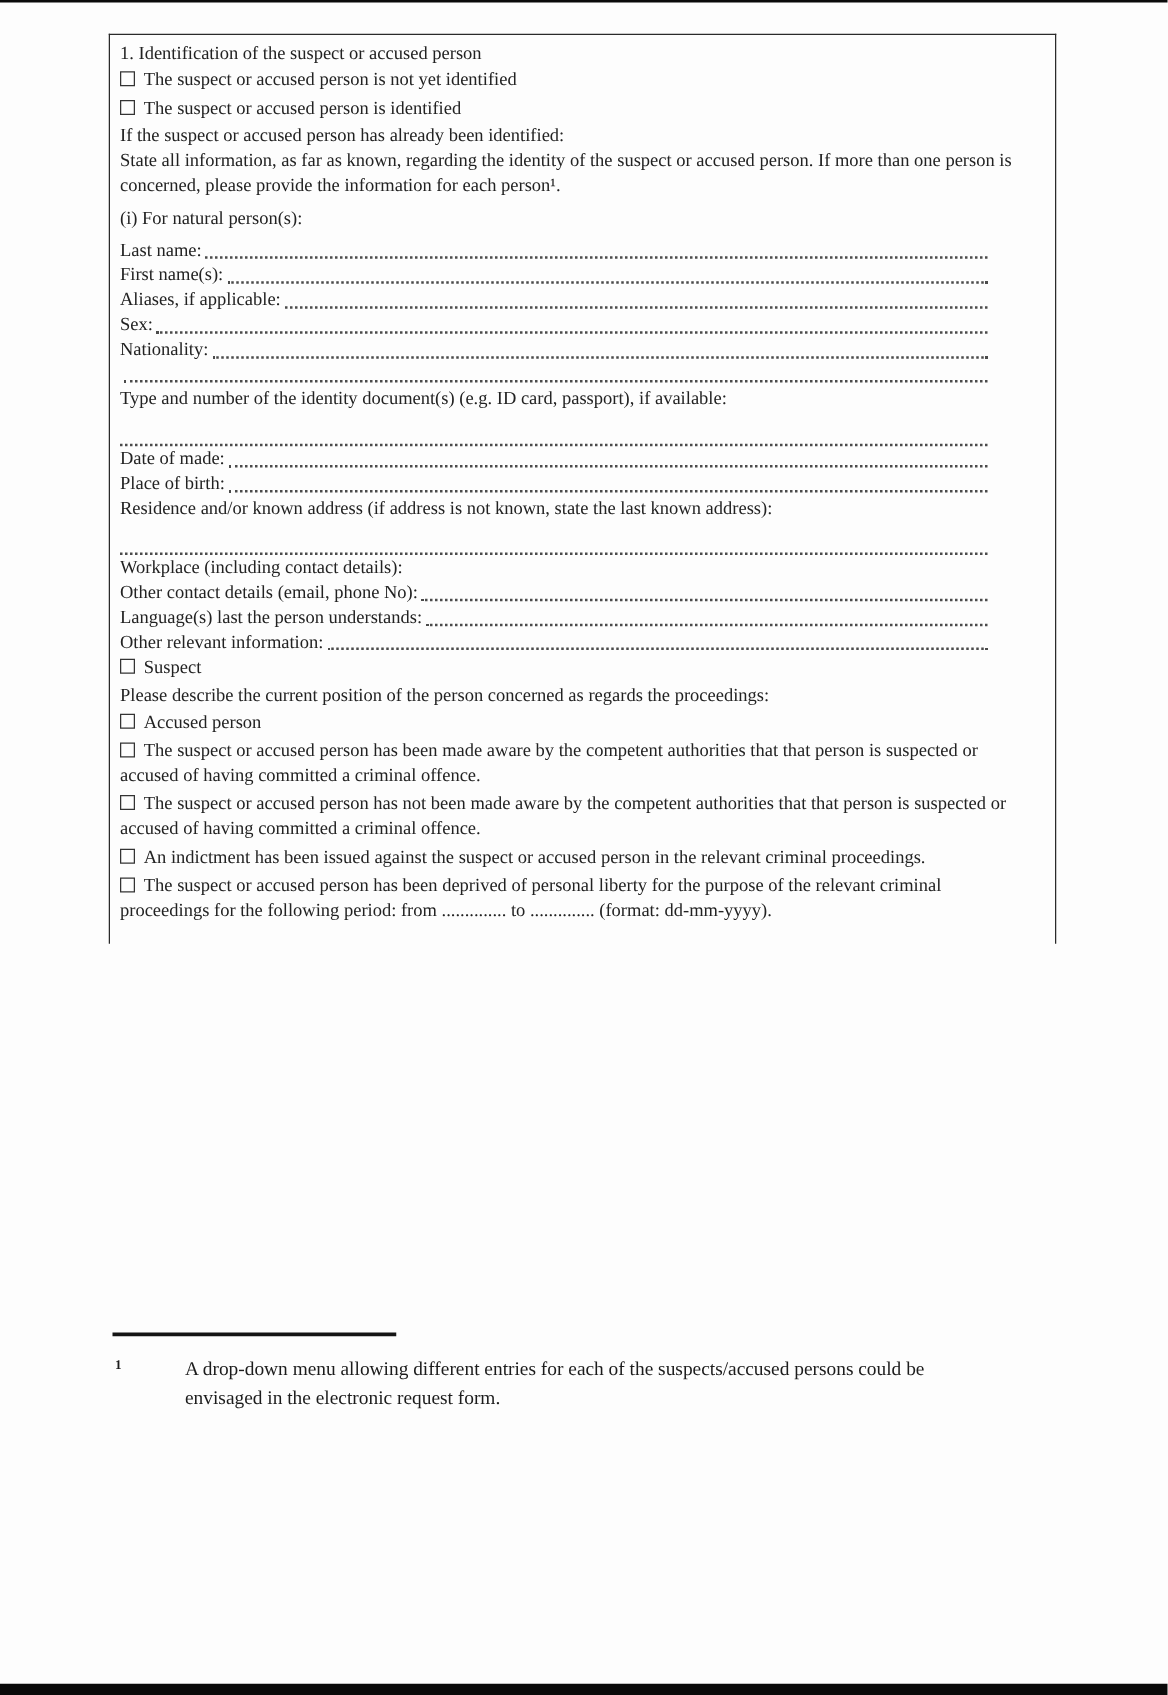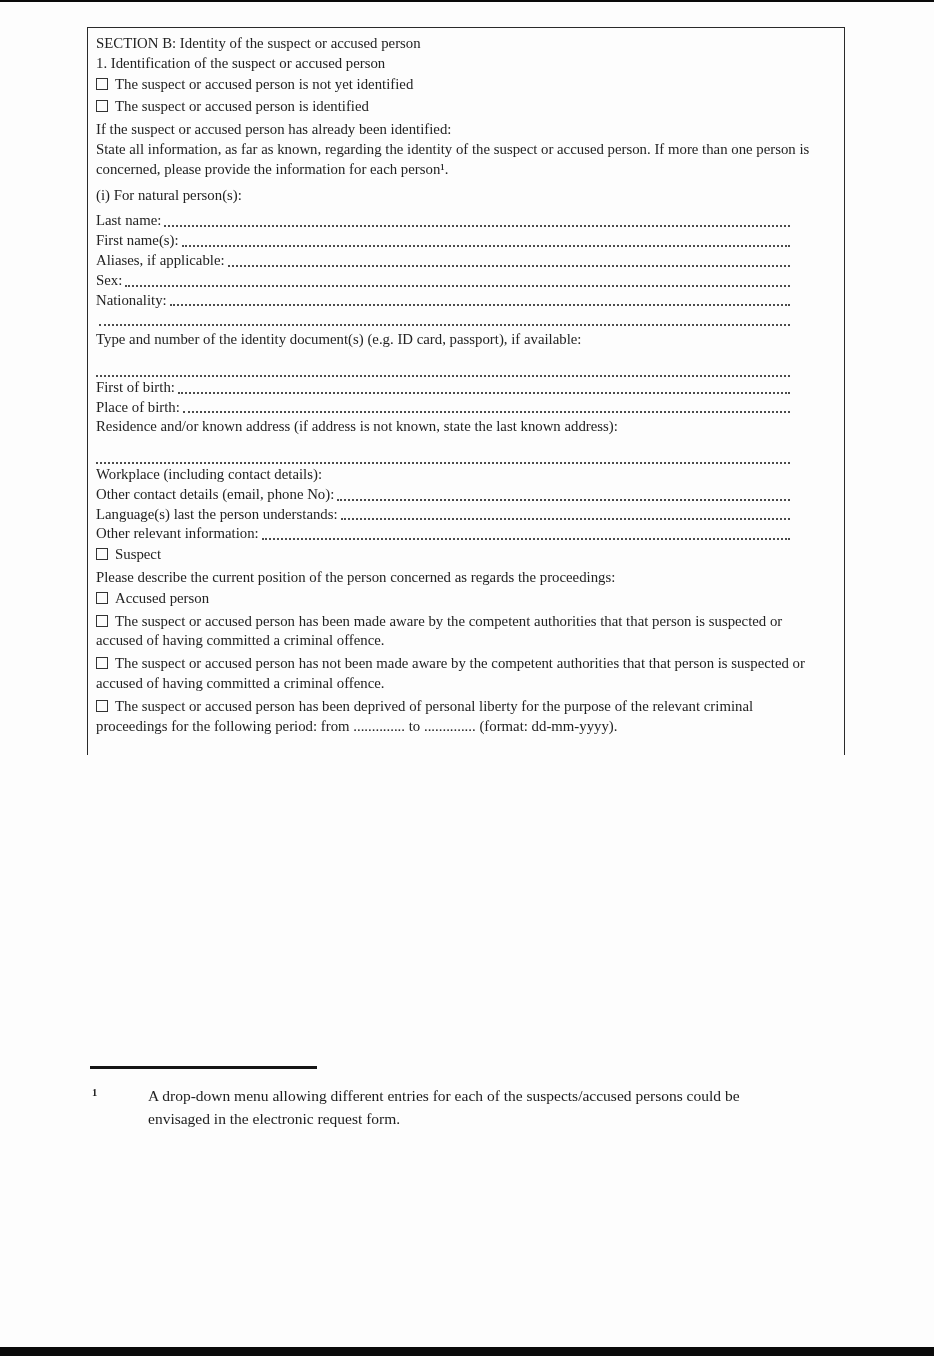--- a/index.html
+++ b/index.html
@@ -44,21 +44,20 @@
   }
   .fn-marker{width:56px;font-size:10.5px;font-weight:bold;line-height:18px;}
   .fn-text{width:638px;}
 </style>
 </head>
 <body>
 
 <div class="page-top-edge"></div>
 
 <div class="form-box">
-    <div class="row p">SECTION B: Identity of the suspect or accused person</div>
     <div class="row p">1. Identification of the suspect or accused person</div>
     <div class="row cb"><span class="checkbox"></span><span>The suspect or accused person is not yet identified</span></div>
     <div class="row cb"><span class="checkbox"></span><span>The suspect or accused person is identified</span></div>
     <div class="row p">If the suspect or accused person has already been identified:</div>
     <div class="row p p-space">State all information, as far as known, regarding the identity of the suspect or accused person. If more than one person is concerned, please provide the information for each person¹.</div>
     <div class="row p p-space">(i) For natural person(s):</div>
     <div class="row field">
       <span>Last name:</span>
       <span class="leader"></span>
     </div>
@@ -77,21 +76,21 @@
     <div class="row field">
       <span>Nationality:</span>
       <span class="leader"></span>
     </div>
     <div class="row field">
       <span class="leader"></span>
     </div>
     <div class="row p">Type and number of the identity document(s) (e.g. ID card, passport), if available:</div>
     <div class="row dotsline"></div>
     <div class="row field">
-      <span>First of birth:</span>
+      <span>Date of made:</span>
       <span class="leader"></span>
     </div>
     <div class="row field">
       <span>Place of birth:</span>
       <span class="leader"></span>
     </div>
     <div class="row p">Residence and/or known address (if address is not known, state the last known address):</div>
     <div class="row dotsline"></div>
     <div class="row p">Workplace (including contact details):</div>
     <div class="row field">
@@ -104,20 +103,21 @@
     </div>
     <div class="row field">
       <span>Other relevant information:</span>
       <span class="leader"></span>
     </div>
     <div class="row cb"><span class="checkbox"></span><span>Suspect</span></div>
     <div class="row p">Please describe the current position of the person concerned as regards the proceedings:</div>
     <div class="row cb"><span class="checkbox"></span><span>Accused person</span></div>
     <div class="row cb"><span class="checkbox"></span><span>The suspect or accused person has been made aware by the competent authorities that that person is suspected or accused of having committed a criminal offence.</span></div>
     <div class="row cb"><span class="checkbox"></span><span>The suspect or accused person has not been made aware by the competent authorities that that person is suspected or accused of having committed a criminal offence.</span></div>
+    <div class="row cb"><span class="checkbox"></span><span>An indictment has been issued against the suspect or accused person in the relevant criminal proceedings.</span></div>
     <div class="row cb"><span class="checkbox"></span><span>The suspect or accused person has been deprived of personal liberty for the purpose of the relevant criminal proceedings for the following period: from .............. to .............. (format: dd-mm-yyyy).</span></div>
   </div>
 
 <div class="footnote-rule"></div>
 <div class="footnote">
   <span class="fn-marker">1</span>
   <span class="fn-text">A drop-down menu allowing different entries for each of the suspects/accused persons could be envisaged in the electronic request form.</span>
 </div>
 
 <div class="page-bottom-edge"></div>

